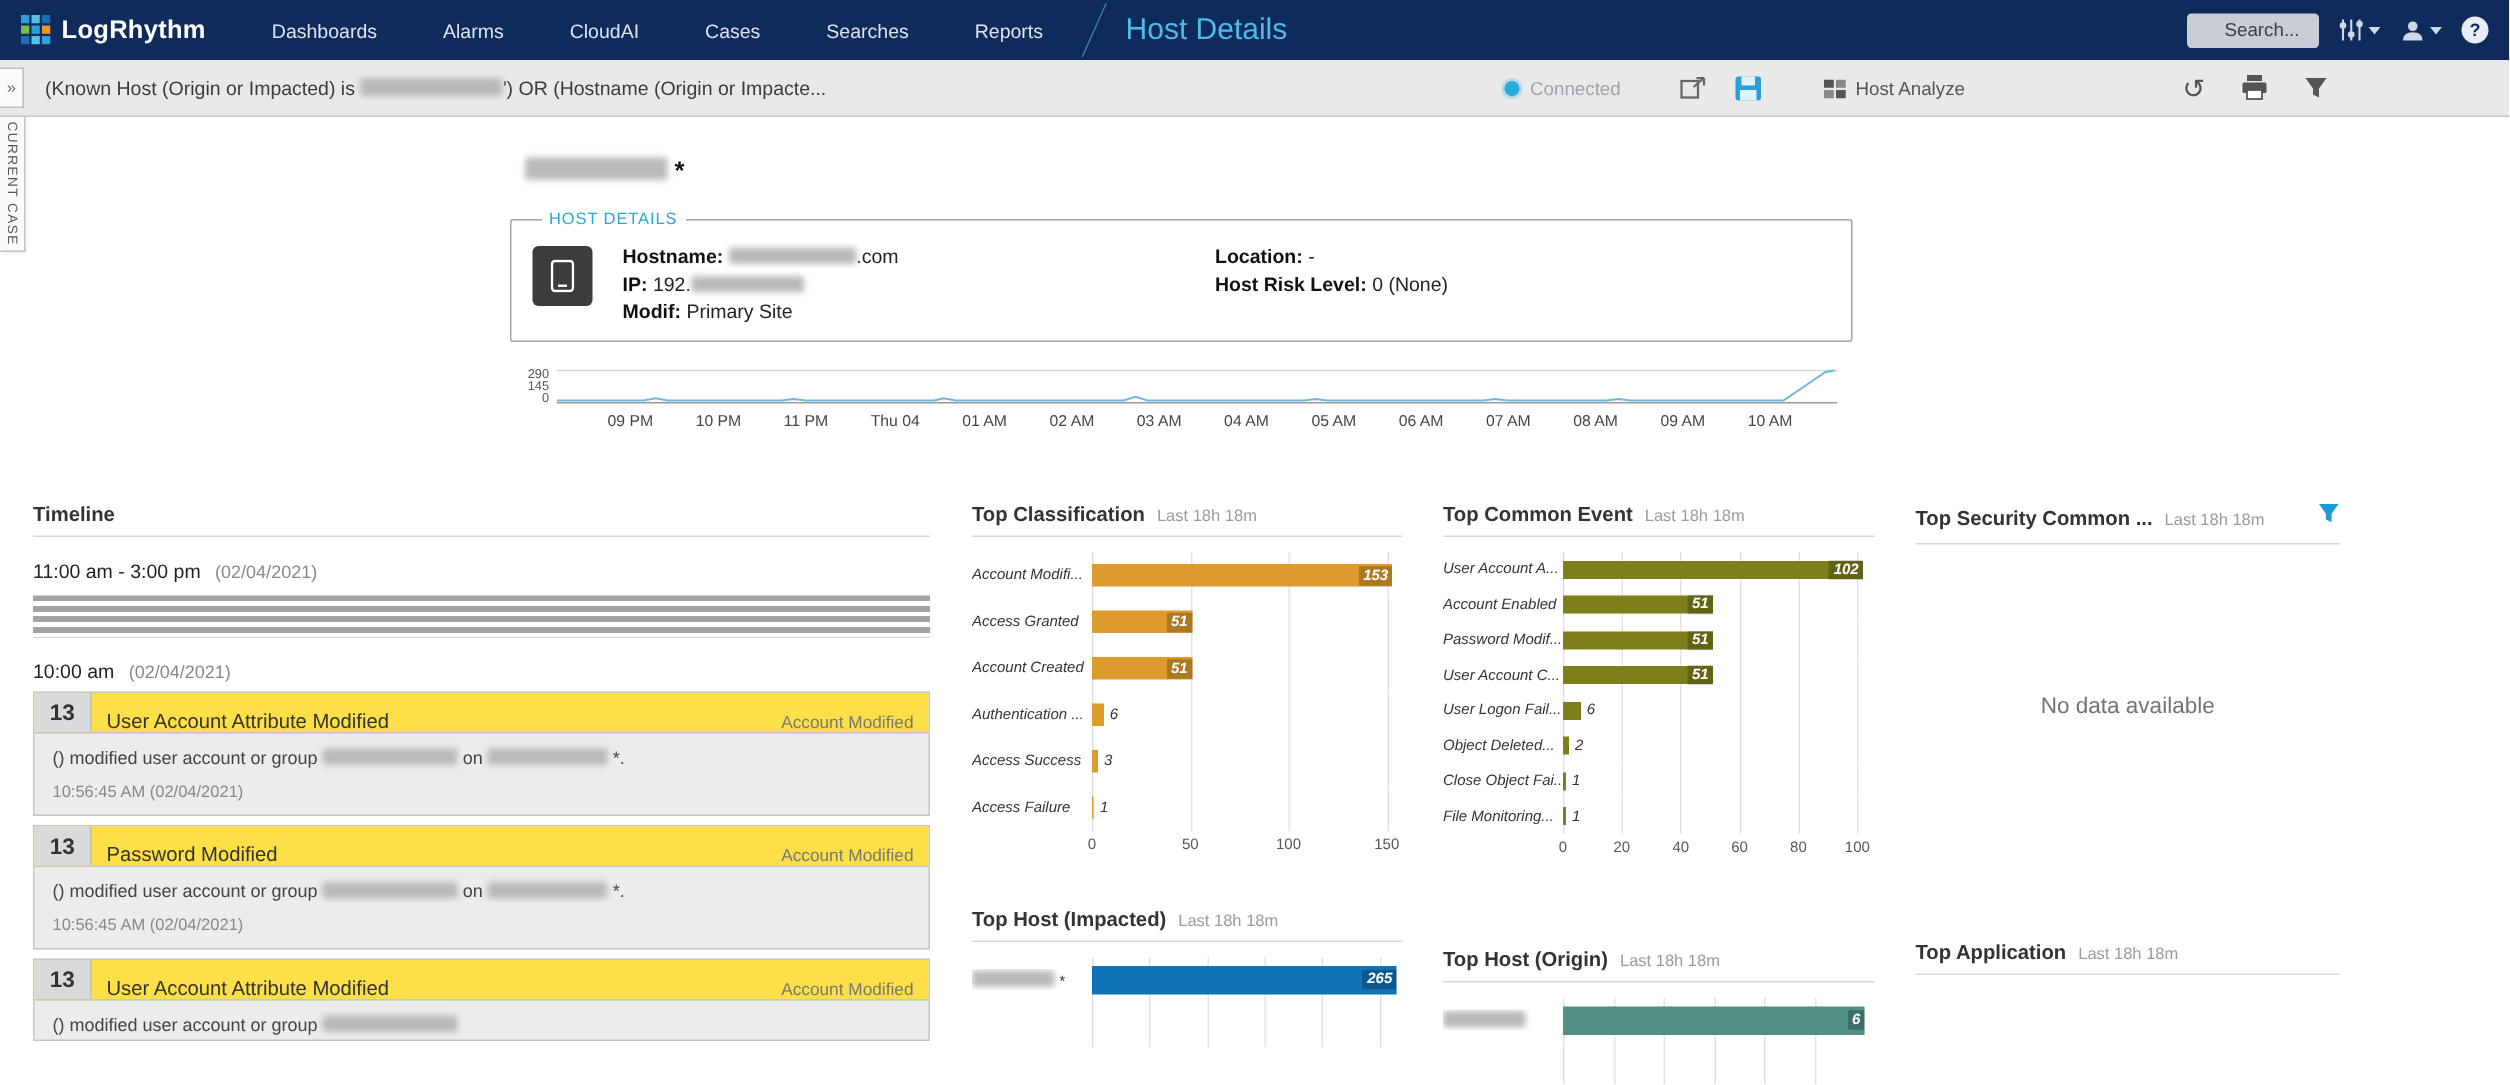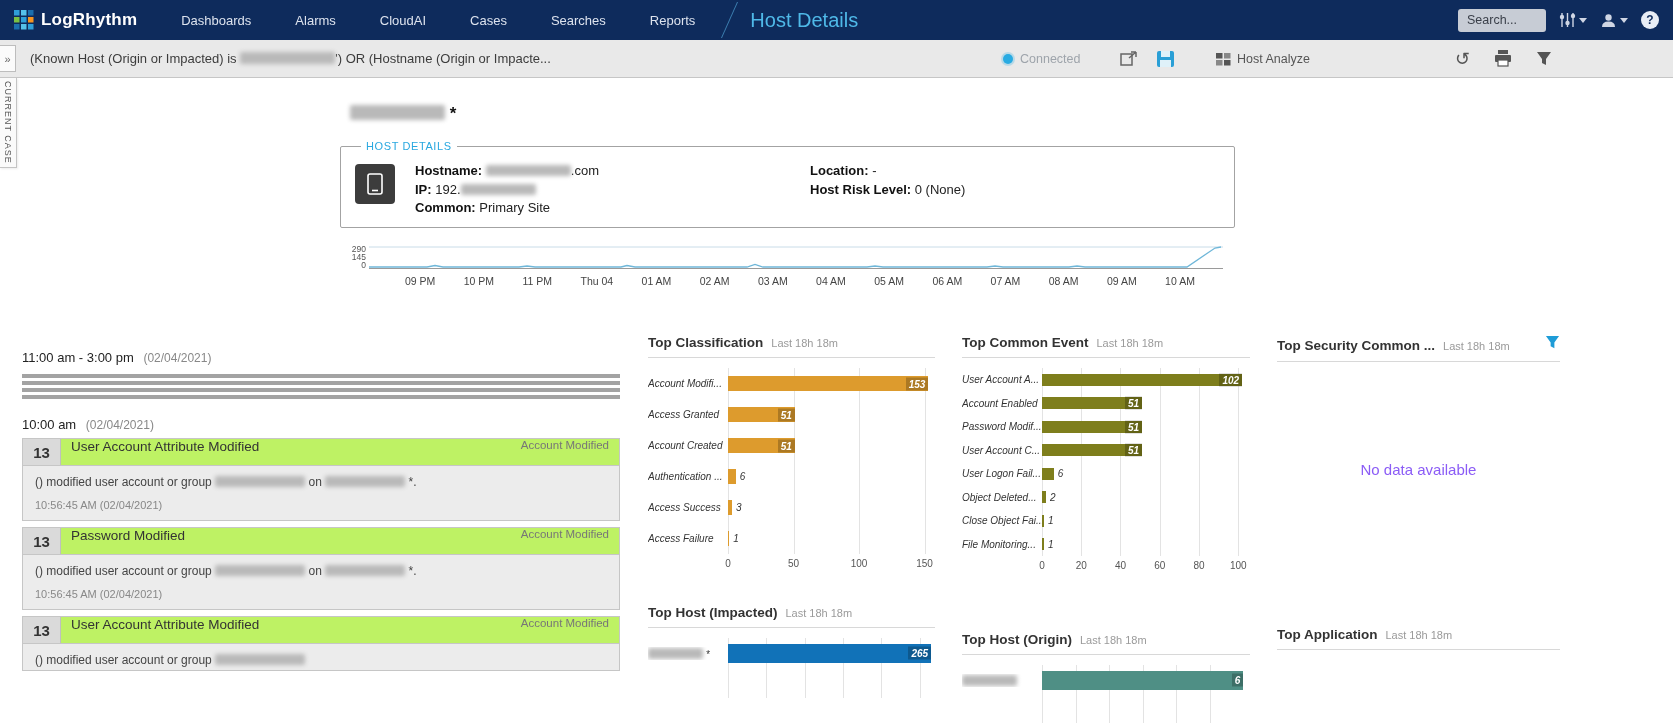--- a/index.html
+++ b/index.html
@@ -8,21 +8,21 @@
 
   
   .topnav { position:relative; height:40px; background:#0e2b5c; display:flex; align-items:center; padding:0 0 0 14px; }
   .brand { display:flex; align-items:center; gap:7px; margin-right:44px; }
   .brand-text { color:#fff; font-size:17px; font-weight:bold; letter-spacing:.2px; }
   .nav-items { display:flex; align-items:center; gap:44px; }
   .nav-item { color:#dde3ee; font-size:13px; cursor:pointer; white-space:nowrap; }
   .nav-slash { height:36px; border-left:1px solid #3d7fb0; transform:skewX(-24deg); margin:0 20px 0 34px; }
   .page-title { color:#4fb9e8; font-size:20px; font-weight:normal; }
   .nav-right { margin-left:auto; display:flex; align-items:center; gap:13px; padding-right:14px; }
-  .search-box { width:88px; height:23px; background:#c7ccd5; color:#3a3f49; font-size:12.5px; border-radius:3px; display:flex; align-items:center; padding-left:9px; cursor:pointer; }
+  .search-box { width:88px; height:23px; background:#c7ccd5; color:#3a3f49; font-size:12.5px; border-radius:3px; display:flex; align-items:center; padding-left:25px; cursor:pointer; }
   .caret { width:0; height:0; border-left:4px solid transparent; border-right:4px solid transparent; border-top:5px solid #cfd6e4; display:inline-block; }
   .icon-grp { display:flex; align-items:center; gap:3px; cursor:pointer; }
   .help-circle { width:18px; height:18px; border-radius:50%; background:#e8edf5; color:#0e2b5c; font-size:12px; font-weight:bold; display:flex; align-items:center; justify-content:center; cursor:pointer; }
 
   
   .toolbar { position:relative; height:38px; background:#e9e9e9; border-bottom:1px solid #c6c6c6; display:flex; align-items:center; }
   .expand-box { position:absolute; left:0; top:5px; width:16px; height:27px; background:#fbfbfb; border:1px solid #bdbdbd; border-left:none; color:#666; font-size:11px; display:flex; align-items:center; justify-content:center; cursor:pointer; }
   .filter-text { margin-left:30px; font-size:13px; color:#3c3c3c; white-space:nowrap; }
   .connected { position:absolute; left:1003px; top:0; height:100%; display:flex; align-items:center; gap:7px; }
   .conn-dot { width:10px; height:10px; border-radius:50%; background:#29abe2; box-shadow:0 0 0 2px rgba(41,171,226,.25); }
@@ -46,51 +46,51 @@
   .host-fieldset { position:absolute; left:340px; top:62px; width:895px; height:88px; border:1px solid #a3a3a3; border-radius:2px; padding:10px 14px 8px; }
   .host-fieldset legend { margin-left:6px; padding:0 5px; color:#29a8e0; font-size:11px; letter-spacing:.6px; }
   .hf-inner { display:flex; }
   .host-icon { width:40px; height:40px; background:#3c3c3c; border-radius:4px; display:flex; align-items:center; justify-content:center; flex:none; margin-top:2px; }
   .hf-col1 { margin-left:20px; width:395px; }
   .hf-col2 { flex:1; }
   .hf-row { font-size:13px; color:#222; line-height:18.5px; white-space:nowrap; }
   .hf-row b { color:#111; }
 
   .spark { position:absolute; left:343px; top:166px; width:882px; }
-  .spark-top { display:flex; }
+  .spark-top { display:flex;justify-content:space-between; }
   .spark-y { width:26px; text-align:right; padding-right:3px; font-size:8.5px; color:#555; line-height:8px; padding-top:1px; }
   .spark-x { margin-left:62px; width:790px; display:flex; justify-content:space-between; font-size:10.5px; color:#444; margin-top:5px; }
 
   
   .panel { position:absolute; }
   .panel-head { display:flex; align-items:baseline; border-bottom:1px solid #d8d8d8; padding-bottom:7px; }
   .panel-title { font-size:13.5px; font-weight:bold; color:#333; white-space:nowrap; }
   .panel-span { font-size:11px; color:#9a9a9a; margin-left:8px; white-space:nowrap; }
   .panel-head .spacer { flex:1; }
 
   .p-timeline { left:22px; top:257px; width:598px; bottom:0; }
   .group-header { margin-top:15px; font-size:13px; color:#222; }
   .group-header .gdate { color:#888; font-size:12px; margin-left:6px; }
   .collapsed-rows { height:28px; margin:9px 0 4px; background:repeating-linear-gradient(180deg,#a3a3a3 0 4px,#ffffff 4px 7px); cursor:pointer; }
   .event-card { border:1px solid #c6c6c6; background:#ececec; margin-top:6px; cursor:pointer; }
-  .ec-head { display:flex; align-items:flex-start; background:#bef264; border-bottom:1px solid #c6c6c6; height:27px; }
+  .ec-head { display:flex; align-items:flex-end; background:#fde047; border-bottom:1px solid #c6c6c6; height:27px; }
   .ec-count { width:38px; align-self:stretch; display:flex; align-items:center; justify-content:center; font-weight:bold; font-size:15px; color:#333; border-right:1px solid #bfbfbf; background:#dadada; }
   .ec-title { font-size:13.5px; color:#333; padding-left:10px; flex:1; }
   .ec-tag { font-size:11.5px; color:#777; padding-right:10px; }
   .ec-body { padding:9px 12px 3px; font-size:12px; color:#444; }
   .ec-time { padding:7px 12px 9px; font-size:11px; color:#888; }
 
   .p-class { left:648px; top:257px; width:287px; }
   .p-common { left:962px; top:257px; width:288px; }
   .p-seccommon { left:1277px; top:257px; width:283px; }
   .p-impacted { left:648px; top:527px; width:287px; }
   .p-origin { left:962px; top:554px; width:288px; }
   .p-app { left:1277px; top:549px; width:283px; }
 
-  .no-data { height:215px; display:flex; align-items:center; justify-content:center; font-size:15px; color:#8b5cf6; }
+  .no-data { height:215px; display:flex; align-items:center; justify-content:center; font-size:15px; color:#737373; }
 
   .hbar { margin-top:10px; }
   .hbar-row { display:flex; align-items:center;font-style:italic; }
   .hbar-label { width:80px; font-size:10px; color:#333; white-space:nowrap; overflow:hidden; flex:none; }
   .hbar-track { flex:1; position:relative; display:flex; align-items:center; height:100%; }
   .gl { position:absolute; top:0; bottom:0; width:1px; background:#e3e3e3; }
   .hbar-bar { position:relative; flex:none; z-index:1; }
   .chip { position:absolute; right:0; top:50%; transform:translateY(-50%); background:rgba(0,0,0,.22); color:#fff; font-size:10px; font-weight:bold; padding:1px 3px; white-space:nowrap; }
   .vout { font-size:10px; color:#333; margin-left:4px; z-index:1; }
   .hbar.md .hbar-row { height:31px; }  .hbar.md .hbar-bar { height:15px; }
@@ -226,21 +226,21 @@
         <div class="hf-col1">
           <div class="hf-row">
             <b>Hostname:</b>
             <span class="redacted w85"></span><span>.com</span>
           </div>
           <div class="hf-row">
             <b>IP:</b>
             <span>192.</span><span class="redacted w75"></span>
           </div>
           <div class="hf-row">
-            <b>Common:</b>
+            <b>Modif:</b>
             <span>Primary Site</span>
           </div>
         </div>
         <div class="hf-col2">
           <div class="hf-row">
             <b>Location:</b>
             <span>-</span>
           </div>
           <div class="hf-row">
             <b>Host Risk Level:</b>
@@ -275,20 +275,23 @@
           <span>05 AM</span>
           <span>06 AM</span>
           <span>07 AM</span>
           <span>08 AM</span>
           <span>09 AM</span>
           <span>10 AM</span>
         </div>
     </div>
 
     <section class="panel p-timeline">
+      <div class="panel-head">
+        <span class="panel-title">Timeline</span>
+      </div>
       <div class="group-header">
         <span>11:00 am - 3:00 pm</span>
         <span class="gdate">(02/04/2021)</span>
       </div>
       <div class="collapsed-rows"></div>
       <div class="group-header">
         <span>10:00 am</span>
         <span class="gdate">(02/04/2021)</span>
       </div>
 

